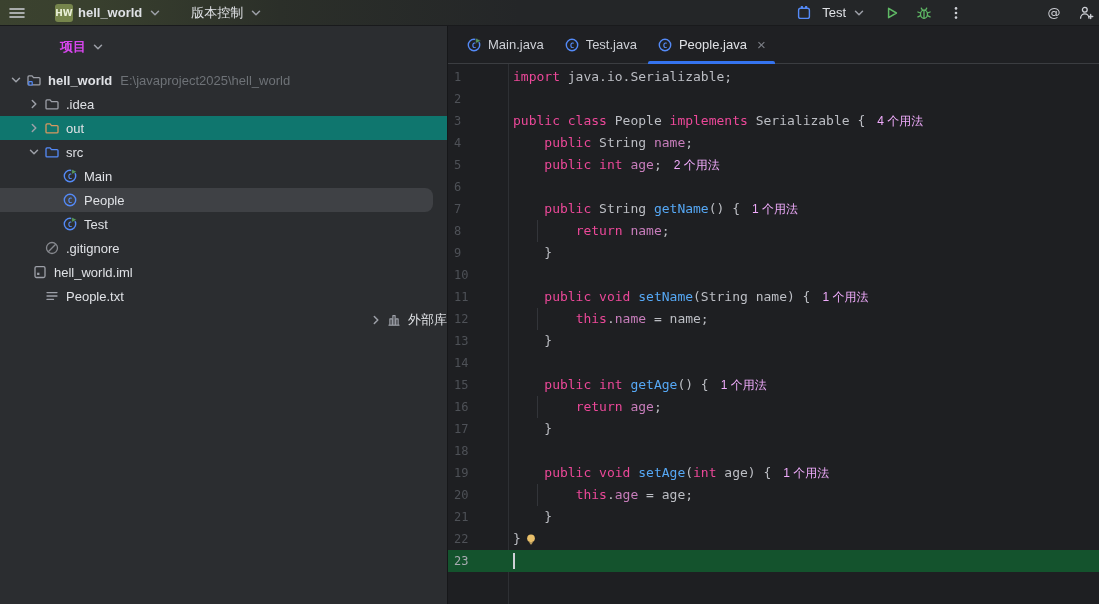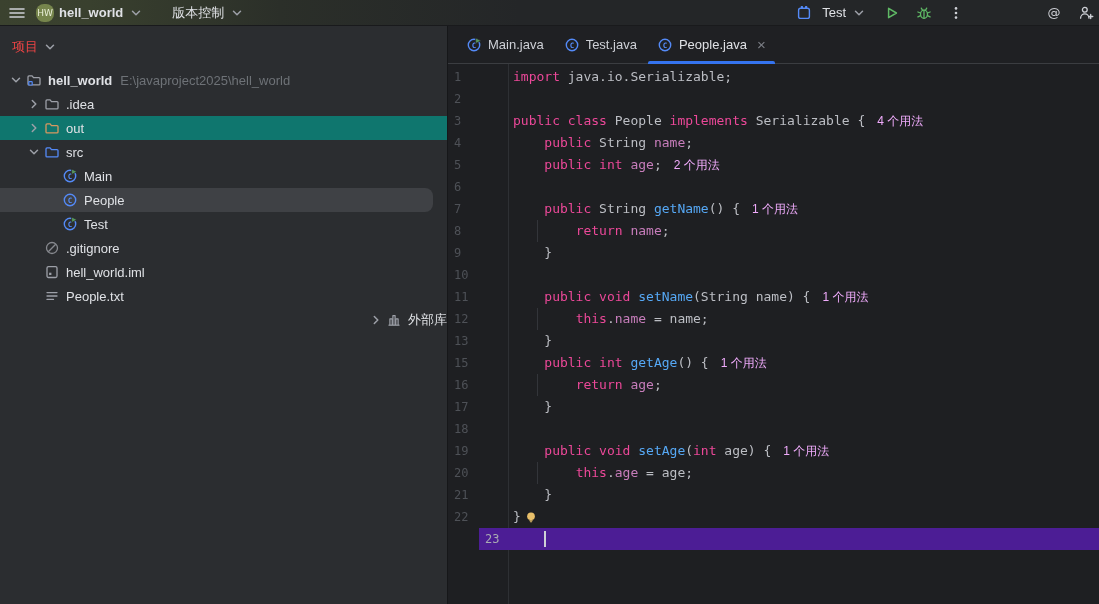--- a/index.html
+++ b/index.html
@@ -9,33 +9,33 @@
   
   .titlebar{height:25px;border-bottom:1px solid #191a1c;display:flex;align-items:center;
             padding:0 8px 0 4px;
             background:linear-gradient(90deg,#3b422f 0px,#39402e 90px,#2b2f29 280px,#242628 520px,#242628 100%);}
   .tb-icon{width:26px;height:22px;display:inline-flex;align-items:center;justify-content:center;
            border-radius:4px;flex:none;}
   .tb-icon.sm{width:16px;}
   .tb-widget{display:flex;align-items:center;gap:5px;height:22px;padding:0 6px;border-radius:4px;cursor:pointer;}
   .tb-label{color:#dfe1e5;white-space:nowrap;}
   .tb-label.strong{font-weight:700;}
-  .project-badge{width:18px;height:18px;border-radius:8px;background:#76854c;color:#eaf0d8;
-                 font-size:9px;font-weight:400;display:flex;align-items:center;justify-content:center;
-                 font-family:"DejaVu Sans",sans-serif;}
+  .project-badge{width:18px;height:18px;border-radius:3px;background:#76854c;color:#eaf0d8;
+                 font-size:9px;font-weight:700;display:flex;align-items:center;justify-content:center;
+                 font-family:"DejaVu Sans",sans-serif;margin-left:19px;}
   .vcs{margin-left:16px;justify-content:flex-end;}
   .tb-right{margin-left:auto;display:flex;align-items:center;gap:6px;}
   .tb-icon.at{margin-left:66px;font-size:15px;color:#ced0d6;}
   .tb-icon.edgecut{margin-right:-8px;}
   
   .content{display:flex;height:578px;}
   .sidebar{width:447px;flex:none;background:#2b2d30;border-right:1px solid #161719;box-sizing:content-box;
            display:flex;flex-direction:column;overflow:hidden;}
   .sidebar-header{height:42px;flex:none;display:flex;align-items:center;gap:4px;padding-left:12px;}
-  .sidebar-title{font-weight:400;color:#ef4444;}
+  .sidebar-title{font-weight:700;color:#d946ef;margin-left:48px;}
   .tree{flex:1;overflow:hidden;}
   .tree-row{height:24px;display:flex;align-items:center;cursor:pointer;position:relative;white-space:nowrap;}
   .tree-row.hl-warm{background:#0f766e;}
   .tree-row.hl-selected{background:#3f4145;border-radius:0 8px 8px 0;margin-right:14px;}
   .chev{width:16px;height:16px;flex:none;display:flex;align-items:center;justify-content:center;}
   .ticon{width:16px;height:16px;flex:none;margin:0 6px 0 2px;display:flex;align-items:center;justify-content:center;}
   .tlabel{color:#dfe1e5;}
   .tlabel.bold{font-weight:700;}
   .tsecondary{margin-left:8px;color:#6e7277;}
   
@@ -44,21 +44,21 @@
           padding-left:8px;background:#1f2023;}
   .tab{display:flex;align-items:center;gap:6px;padding:0 10px;position:relative;color:#ced0d6;cursor:pointer;}
   .tab.active{color:#dfe1e5;}
   .tab.active::after{content:"";position:absolute;left:1px;right:1px;bottom:-1px;height:3px;
                      background:#3574f0;border-radius:2px 2px 0 0;}
   .tab .close{color:#7c7f86;margin-left:4px;font-size:15px;line-height:1;cursor:pointer;}
   .codearea{position:relative;flex:1;overflow:hidden;padding-top:2px;
             font-family:"DejaVu Sans Mono","Liberation Mono",monospace;font-size:13px;}
   .gutter-line{position:absolute;left:60px;top:0;bottom:0;width:1px;background:#2e3034;}
   .code-line{height:22px;line-height:22px;display:flex;align-items:center;position:relative;}
-  .code-line.current{background:#4c1d95;margin-left:31px;}
+  .code-line.current{background:#14532d;}
   .lnum{width:60px;flex:none;padding-left:6px;box-sizing:border-box;color:#4e5157;font-size:12px;}
   .code-line.current .lnum{color:#a9abb2;}
   .ltext{padding-left:5px;white-space:pre;color:#bcbec4;display:flex;align-items:center;}
   .seg{white-space:pre;}
   .seg.kw{color:#ec4899;}
   .seg.field{color:#c77dbb;}
   .seg.method{color:#56a8f5;}
   .seg.plain{color:#bcbec4;}
   .inlay{font-family:"Liberation Sans","DejaVu Sans",sans-serif;font-size:12px;color:#f0abfc;
          margin-left:12px;white-space:nowrap;}
@@ -254,21 +254,21 @@
             <span class="ticon">
               <svg width="16" height="16" viewBox="0 0 16 16" xmlns="http://www.w3.org/2000/svg">
                 <g stroke="#87898f" stroke-width="1.3" fill="none">
                   <circle cx="8" cy="8" r="5.5"></circle>
                   <path d="M4.3 11.7 L11.7 4.3"></path>
                 </g>
               </svg>
             </span>
             <span class="tlabel">.gitignore</span>
           </div>
-          <div class="tree-row" style="padding-left: 26px;">
+          <div class="tree-row" style="padding-left: 14px;">
             <span class="chev"></span>
             <span class="ticon">
               <svg width="16" height="16" viewBox="0 0 16 16" xmlns="http://www.w3.org/2000/svg">
                 <rect x="3" y="2.6" width="10" height="10.9" rx="1.5" fill="none" stroke="#9da0a8" stroke-width="1.3"></rect>
                 <rect x="5.1" y="8.7" width="2.3" height="2.3" fill="#9da0a8"></rect>
               </svg>
             </span>
             <span class="tlabel">hell_world.iml</span>
           </div>
           <div class="tree-row" style="padding-left: 26px;">
@@ -383,20 +383,24 @@
           <div class="code-line">
             <div class="guide"></div>
             <span class="lnum">12</span>
             <span class="ltext"><span class="seg plain">        </span><span class="seg kw">this</span><span class="seg plain">.</span><span class="seg field">name</span><span class="seg plain"> = name;</span></span>
           </div>
           <div class="code-line">
             <span class="lnum">13</span>
             <span class="ltext"><span class="seg plain">    }</span></span>
           </div>
           <div class="code-line">
+            <span class="lnum">14</span>
+            <span class="ltext"></span>
+          </div>
+          <div class="code-line">
             <span class="lnum">15</span>
             <span class="ltext"><span class="seg plain">    </span><span class="seg kw">public</span><span class="seg plain"> </span><span class="seg kw">int</span><span class="seg plain"> </span><span class="seg method">getAge</span><span class="seg plain">() {</span><span class="inlay">1 个用法</span></span>
           </div>
           <div class="code-line">
             <div class="guide"></div>
             <span class="lnum">16</span>
             <span class="ltext"><span class="seg plain">        </span><span class="seg kw">return</span><span class="seg plain"> </span><span class="seg field">age</span><span class="seg plain">;</span></span>
           </div>
           <div class="code-line">
             <span class="lnum">17</span>

